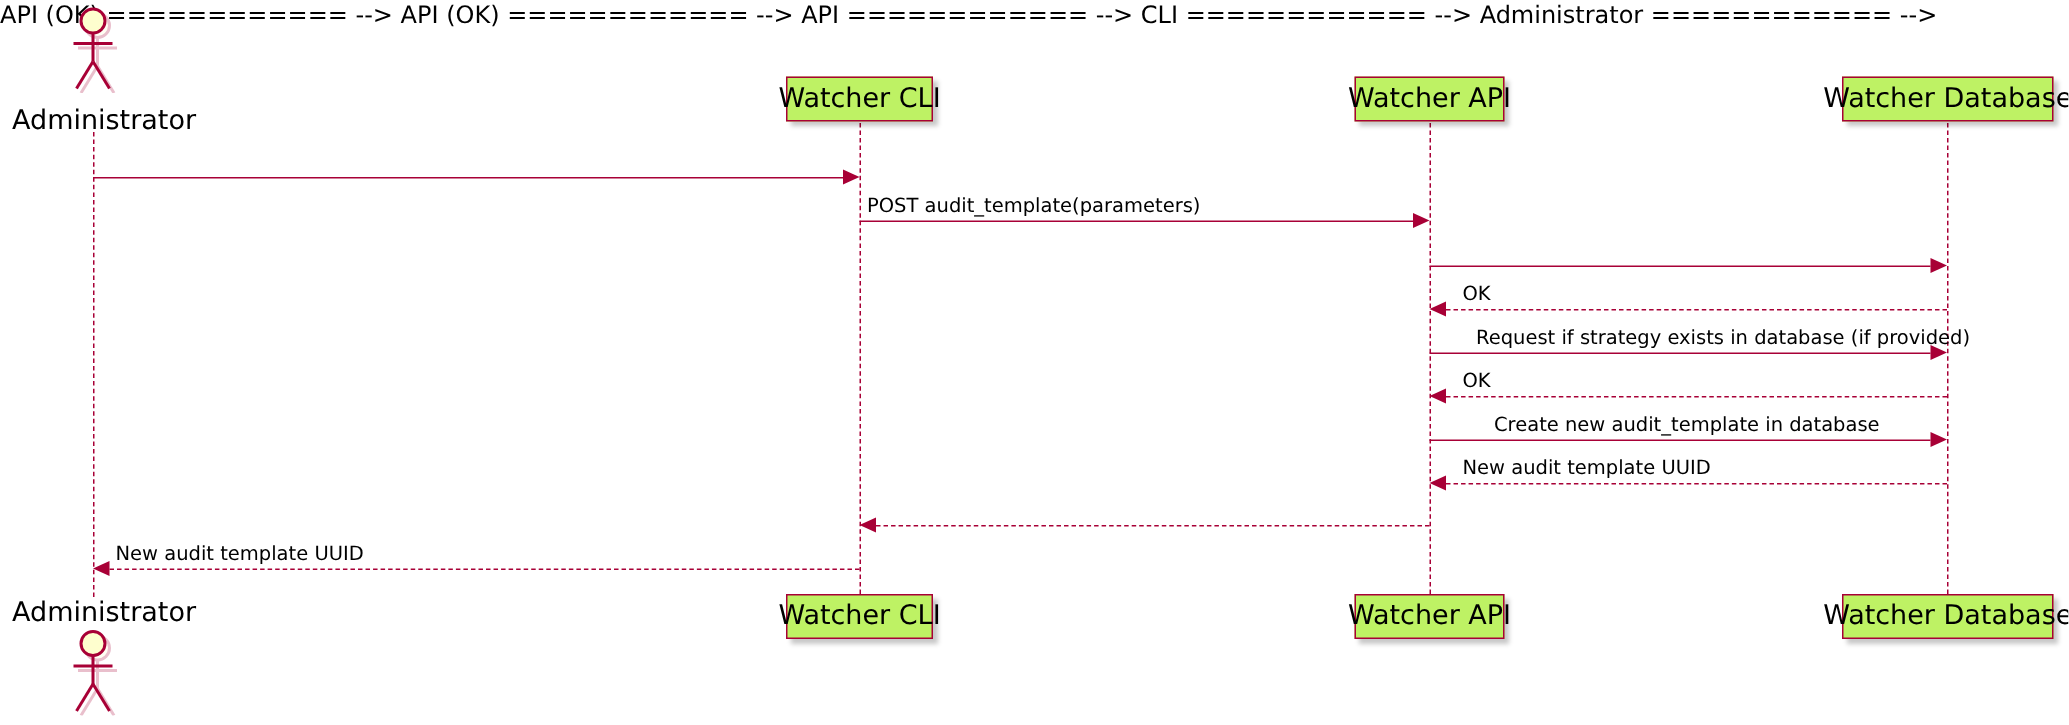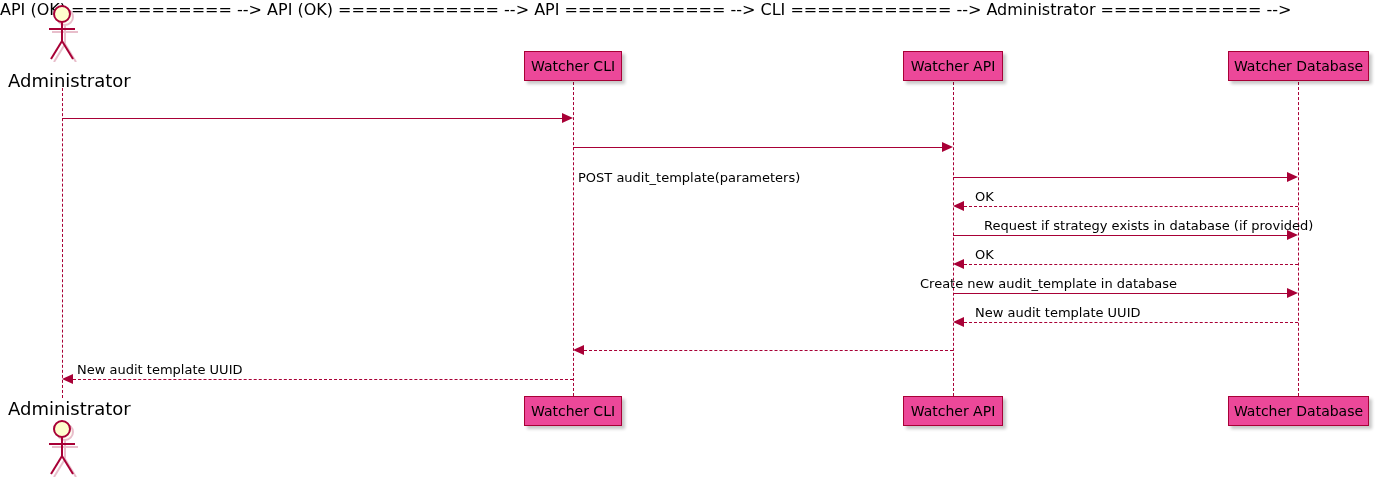--- a/index.html
+++ b/index.html
@@ -23,29 +23,29 @@
   .lifeline {
     position: absolute;
     width: 0;
     border-left: 1px dashed #A80036;
     top: 0;
     height: 0;
   }
   
   .participant {
     position: absolute;
-    background: #ec4899;
+    background: #bef264;
     border: 1.5px solid #A80036;
     box-shadow: 3px 3px 3px rgba(0,0,0,0.22);
     box-sizing: border-box;
     display: flex;
     align-items: center;
     justify-content: center;
     height: 30px;
-    font-size: 14px;
+    font-size: 18px;
     color: #000000;
     white-space: nowrap;
     line-height: 1;
   }
   .participant .plabel {
     padding: 0 6px;
   }
   
   .actor-fig {
     position: absolute;
@@ -133,21 +133,21 @@
 
   <div class="participant" style="left:1228px; top:51px; width:141px;">
     <span class="plabel">Watcher Database</span>
   </div>
 
   
   <div class="msg-line" style="left:62px; top:118px; width:500px;"></div>
   <div class="arrow-head right" style="left:562px; top:113px;"></div>
 
   
-  <div class="msg-label" style="left:578px; top:131px;margin-top:40px;">POST audit_template(parameters)</div>
+  <div class="msg-label" style="left:578px; top:131px;">POST audit_template(parameters)</div>
   <div class="msg-line" style="left:573px; top:147px; width:369px;"></div>
   <div class="arrow-head right" style="left:942px; top:142px;"></div>
 
   
   <div class="msg-line" style="left:953px; top:177px; width:334px;"></div>
   <div class="arrow-head right" style="left:1287px; top:172px;"></div>
 
    API (OK) ============ --&gt;
   <div class="msg-label" style="left:975px; top:190px;">OK</div>
   <div class="msg-line dashed" style="left:964px; top:206px; width:334px;"></div>
@@ -157,21 +157,21 @@
   <div class="msg-label" style="left:964px; top:219px;margin-left:20px;">Request if strategy exists in database (if provided)</div>
   <div class="msg-line" style="left:953px; top:235px; width:334px;"></div>
   <div class="arrow-head right" style="left:1287px; top:230px;"></div>
 
    API (OK) ============ --&gt;
   <div class="msg-label" style="left:975px; top:248px;">OK</div>
   <div class="msg-line dashed" style="left:964px; top:264px; width:334px;"></div>
   <div class="arrow-head left" style="left:953px; top:259px;"></div>
 
   
-  <div class="msg-label" style="left:920px; top:277px;text-align:right;">Create new audit_template in database</div>
+  <div class="msg-label" style="left:996px; top:277px;text-align:right;">Create new audit_template in database</div>
   <div class="msg-line" style="left:953px; top:293px; width:334px;"></div>
   <div class="arrow-head right" style="left:1287px; top:288px;"></div>
 
    API ============ --&gt;
   <div class="msg-label" style="left:975px; top:306px;">New audit template UUID</div>
   <div class="msg-line dashed" style="left:964px; top:322px; width:334px;"></div>
   <div class="arrow-head left" style="left:953px; top:317px;"></div>
 
    CLI ============ --&gt;
   <div class="msg-line dashed" style="left:584px; top:350px; width:369px;"></div>

